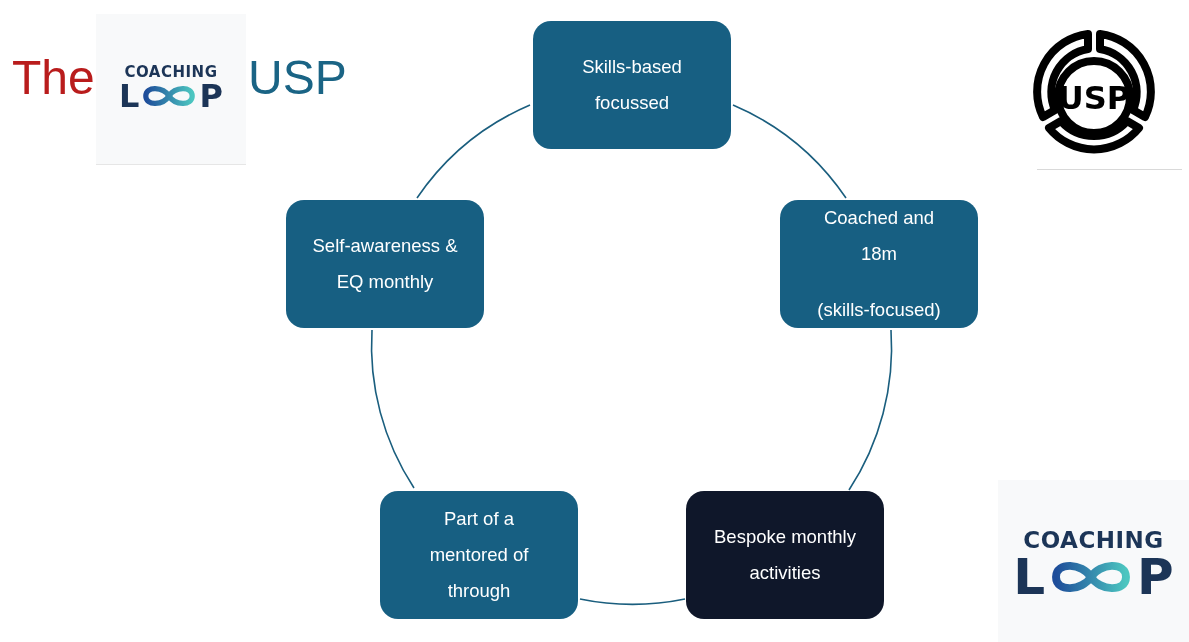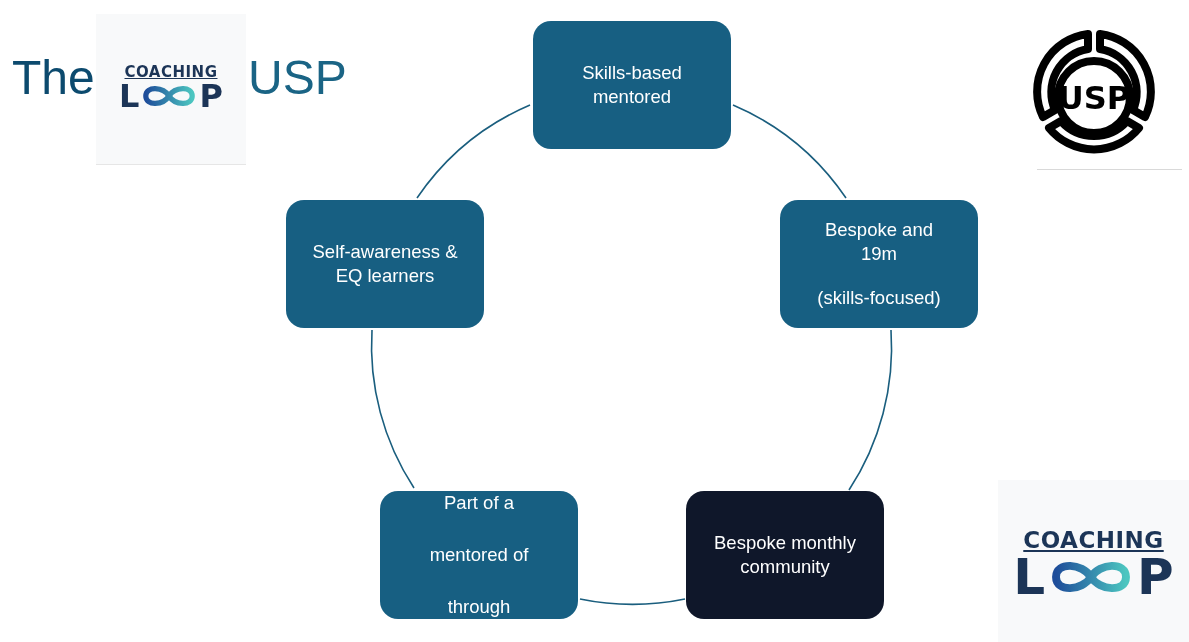--- a/index.html
+++ b/index.html
@@ -16,54 +16,54 @@
     #title-usp { left: 248px; }
 
     .logo-tile {
       position: absolute; background: #f8f9fa;
       display: flex; flex-direction: column; align-items: center; justify-content: center;
     }
     .logo-tile.small { left: 96px; top: 14px; width: 150px; height: 150px; border-bottom: 1px solid #e6e6e6; }
     .logo-tile.large { left: 998px; top: 480px; width: 191px; height: 162px; }
     .logo-coaching {
       font-family: "DejaVu Sans", sans-serif; font-weight: bold; color: #1c3557;
-      letter-spacing: 0.5px; line-height: 1; text-decoration: underline;
+      letter-spacing: 0.5px; line-height: 1;
     }
     .logo-loop-row { display: flex; align-items: center; line-height: 1; }
     .logo-letter { font-family: "DejaVu Sans", sans-serif; font-weight: bold; color: #1c3557; line-height: 1; }
     .logo-tile.small .logo-coaching { font-size: 15px; margin-top: -2px; }
     .logo-tile.small .logo-letter { font-size: 32px; }
     .logo-tile.small svg.inf { width: 58px; height: 28px; margin: 0 1px; }
     .logo-tile.large .logo-coaching { font-size: 23px; margin-top: 8px; }
     .logo-tile.large .logo-letter { font-size: 50px; }
     .logo-tile.large svg.inf { width: 88px; height: 42px; margin: 0 2px; }
 
     #usp-badge { position: absolute; left: 1033px; top: 24px; width: 122px; height: 146px; }
     #usp-underline { position: absolute; left: 1037px; top: 169px; width: 145px; height: 1px; background: #d9d9d9; }
 
     #cycle { position: absolute; left: 0; top: 0; width: 1189px; height: 642px; }
 
     .node {
       position: absolute; width: 198px; height: 128px; background: #175f82;
       border-radius: 18px; color: #ffffff; font-size: 18.5px; line-height: 24px;
       display: flex; flex-direction: column; align-items: center; justify-content: center;
-      text-align: center; box-sizing: border-box; padding: 0 8px;
+      text-align: center; box-sizing: border-box; padding: 0 8px; gap: 12px;
     }
     .node .line { display: block; white-space: nowrap; }
     .node .gap { margin-top: 20px; }
     #node-0 { left: 533px; top: 21px; }
     #node-1 { left: 780px; top: 200px; }
     #node-2 { left: 686px; top: 491px; }
-    #node-3 { left: 380px; top: 491px; justify-content: space-between; }
+    #node-3 { left: 380px; top: 491px; }
     #node-4 { left: 286px; top: 200px; }
   </style>
 </head>
 <body>
 
-<div id="title-the" class="title-word" style="color: #0c4a6e;">The</div>
+<div id="title-the" class="title-word" style="color: #b91c1c;">The</div>
 <div class="logo-tile small">
   <div class="logo-coaching">COACHING</div>
   <div class="logo-loop-row">
     <span class="logo-letter">L</span>
     <svg class="inf" viewBox="0 0 100 48">
       <defs>
         <linearGradient id="infGrad1" x1="0" y1="0" x2="1" y2="0">
           <stop offset="0" stop-color="#1e4d9a"></stop>
           <stop offset="1" stop-color="#4cc6c0"></stop>
         </linearGradient>
@@ -91,39 +91,39 @@
     <path d="M733 105 A260 260 0 0 1 846 198"></path>
     <path d="M891 330 A260 260 0 0 1 849 490"></path>
     <path d="M685 599 A260 260 0 0 1 580 599"></path>
     <path d="M414 488 A260 260 0 0 1 372 330"></path>
     <path d="M417 198 A260 260 0 0 1 530 105"></path>
   </g>
 </svg>
 
 <div id="node-0" class="node" style="background: rgb(23, 95, 130);">
   <span class="line">Skills-based</span>
-  <span class="line">mentored</span>
+  <span class="line">focussed</span>
 </div>
 <div id="node-1" class="node" style="background: rgb(23, 95, 130);">
-  <span class="line">Bespoke and</span>
-  <span class="line">19m</span>
+  <span class="line">Coached and</span>
+  <span class="line">18m</span>
   <span class="line gap">(skills-focused)</span>
 </div>
 <div id="node-2" class="node" style="background: #0f172a;">
   <span class="line">Bespoke monthly</span>
-  <span class="line">community</span>
+  <span class="line">activities</span>
 </div>
 <div id="node-3" class="node" style="background: rgb(23, 95, 130);">
   <span class="line">Part of a</span>
   <span class="line">mentored of</span>
   <span class="line">through</span>
 </div>
 <div id="node-4" class="node" style="background: rgb(23, 95, 130);">
   <span class="line">Self-awareness &amp;</span>
-  <span class="line">EQ learners</span>
+  <span class="line">EQ monthly</span>
 </div>
 
 <div class="logo-tile large">
   <div class="logo-coaching">COACHING</div>
   <div class="logo-loop-row">
     <span class="logo-letter">L</span>
     <svg class="inf" viewBox="0 0 100 48">
       <defs>
         <linearGradient id="infGrad2" x1="0" y1="0" x2="1" y2="0">
           <stop offset="0" stop-color="#1e4d9a"></stop>

